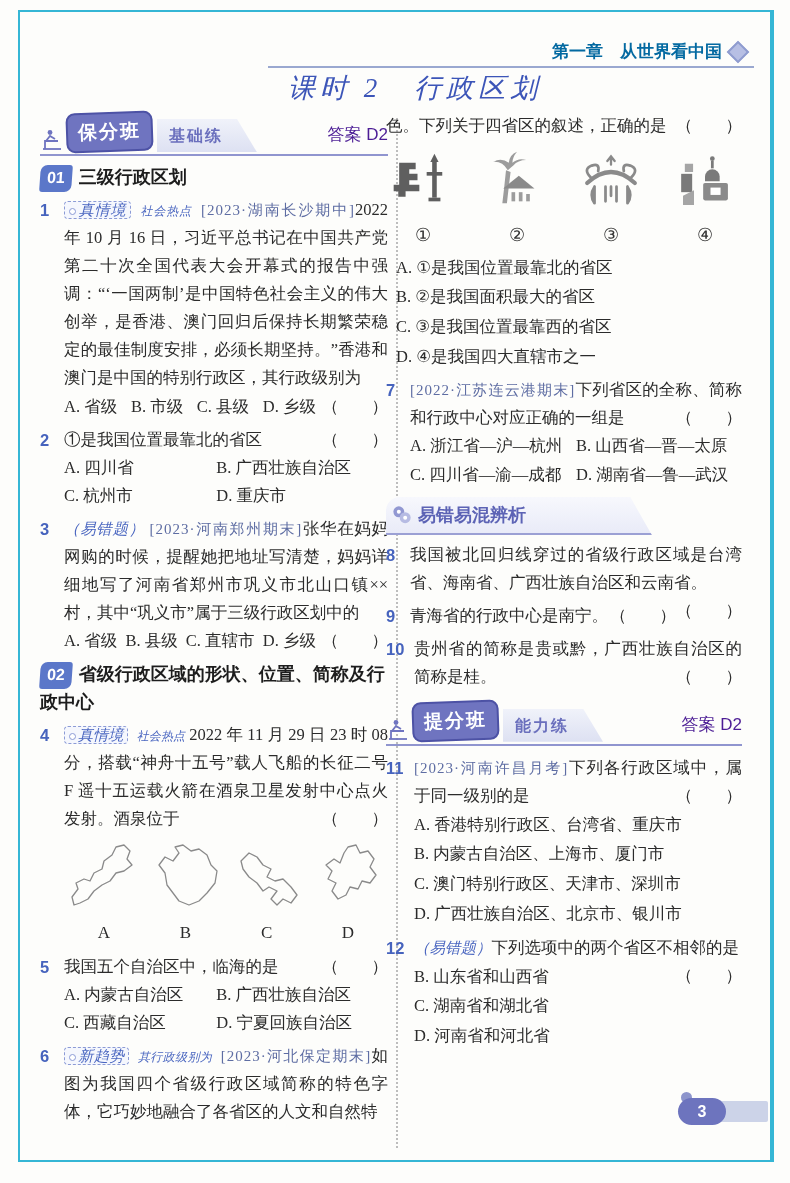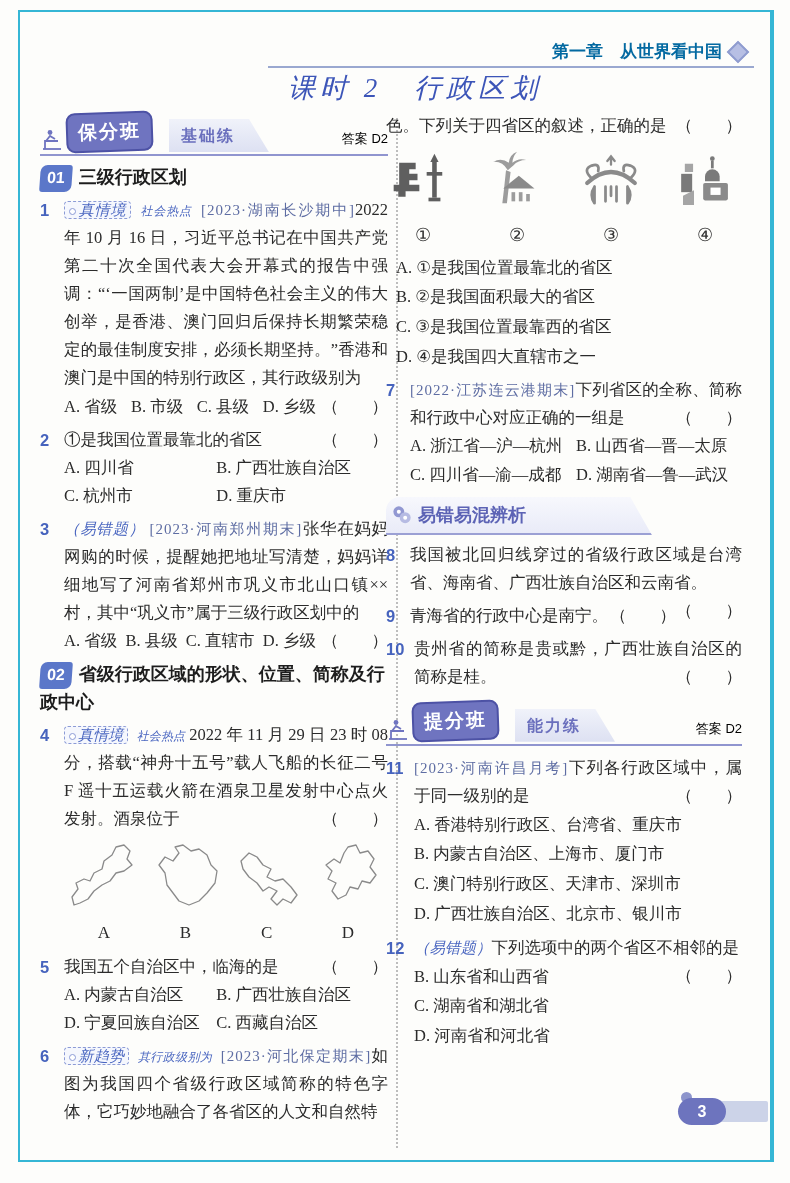--- a/index.html
+++ b/index.html
@@ -20,23 +20,23 @@
   .col.right{left:386px;width:356px;}
   .divider{position:absolute;left:396px;top:118px;height:1030px;border-left:2px dotted #bdbdbd;}
   
   .ban-header{display:flex;align-items:flex-end;border-bottom:2px solid #9095cf;
               padding-bottom:2px;margin-bottom:8px;position:relative;}
   .pod-icon{flex:0 0 auto;margin-right:2px;}
   .ban-badge{background:#6f74c0;color:#fff;font-family:"Liberation Sans",sans-serif;font-weight:bold;
              font-size:19px;padding:2px 10px;border-radius:9px;border:2px solid #4d52a5;
              transform:rotate(-2deg);letter-spacing:2px;}
   .ban-tag{color:#6a6fbd;font-family:"Liberation Sans",sans-serif;font-weight:bold;font-size:16px;
-           background:linear-gradient(#f0f2fa,#dde1f2);padding:3px 34px 3px 12px;margin-left:16px;
+           background:linear-gradient(#f0f2fa,#dde1f2);padding:3px 34px 3px 12px;margin-left:4px;
            clip-path:polygon(0 0,calc(100% - 20px) 0,100% 100%,0 100%);letter-spacing:2px;}
-  .ban-answer{margin-left:auto;font-size:13px;color:#000000;font-family:"Liberation Sans",sans-serif;
+  .ban-answer{margin-left:auto;font-size:17px;color:#4c1d95;font-family:"Liberation Sans",sans-serif;
               padding-bottom:2px;}
   
   .section{margin:6px 0 4px 0;font-family:"Liberation Sans",sans-serif;font-weight:bold;
            font-size:18px;color:#1d1d1d;line-height:1.55;}
   .sec-num{background:#5b77c9;color:#fff;font-size:16px;padding:1px 7px;border-radius:7px 3px 7px 3px;
            margin-right:7px;display:inline-block;transform:skewX(-4deg);}
   
   .q{position:relative;padding-left:24px;margin-bottom:5px;}
   .q-num{position:absolute;left:0;top:0;color:#4663bd;font-family:"Liberation Sans",sans-serif;
          font-weight:bold;font-size:16.5px;}
@@ -194,22 +194,22 @@
 
     <div class="q">
       <span class="q-num">5</span>
       <p class="q-text">
         <span>我国五个自治区中，临海的是</span>
         <span class="bracket">（　　）</span>
       </p>
       <div class="opts-grid">
         <span>A. 内蒙古自治区</span>
         <span>B. 广西壮族自治区</span>
+        <span>C. 西藏自治区</span>
         <span>D. 宁夏回族自治区</span>
-        <span>C. 西藏自治区</span>
       </div>
     </div>
 
     <div class="q">
       <span class="q-num">6</span>
       <p class="q-text">
         <span class="tag-box"><span class="tag-dot"></span><span>新趋势</span></span>
         <span class="tag-it">其行政级别为</span>
         <span class="src">[2023·河北保定期末]</span><span>如图为我国四个省级行政区域简称的特色字体，它巧妙地融合了各省区的人文和自然特</span>
       </p>

